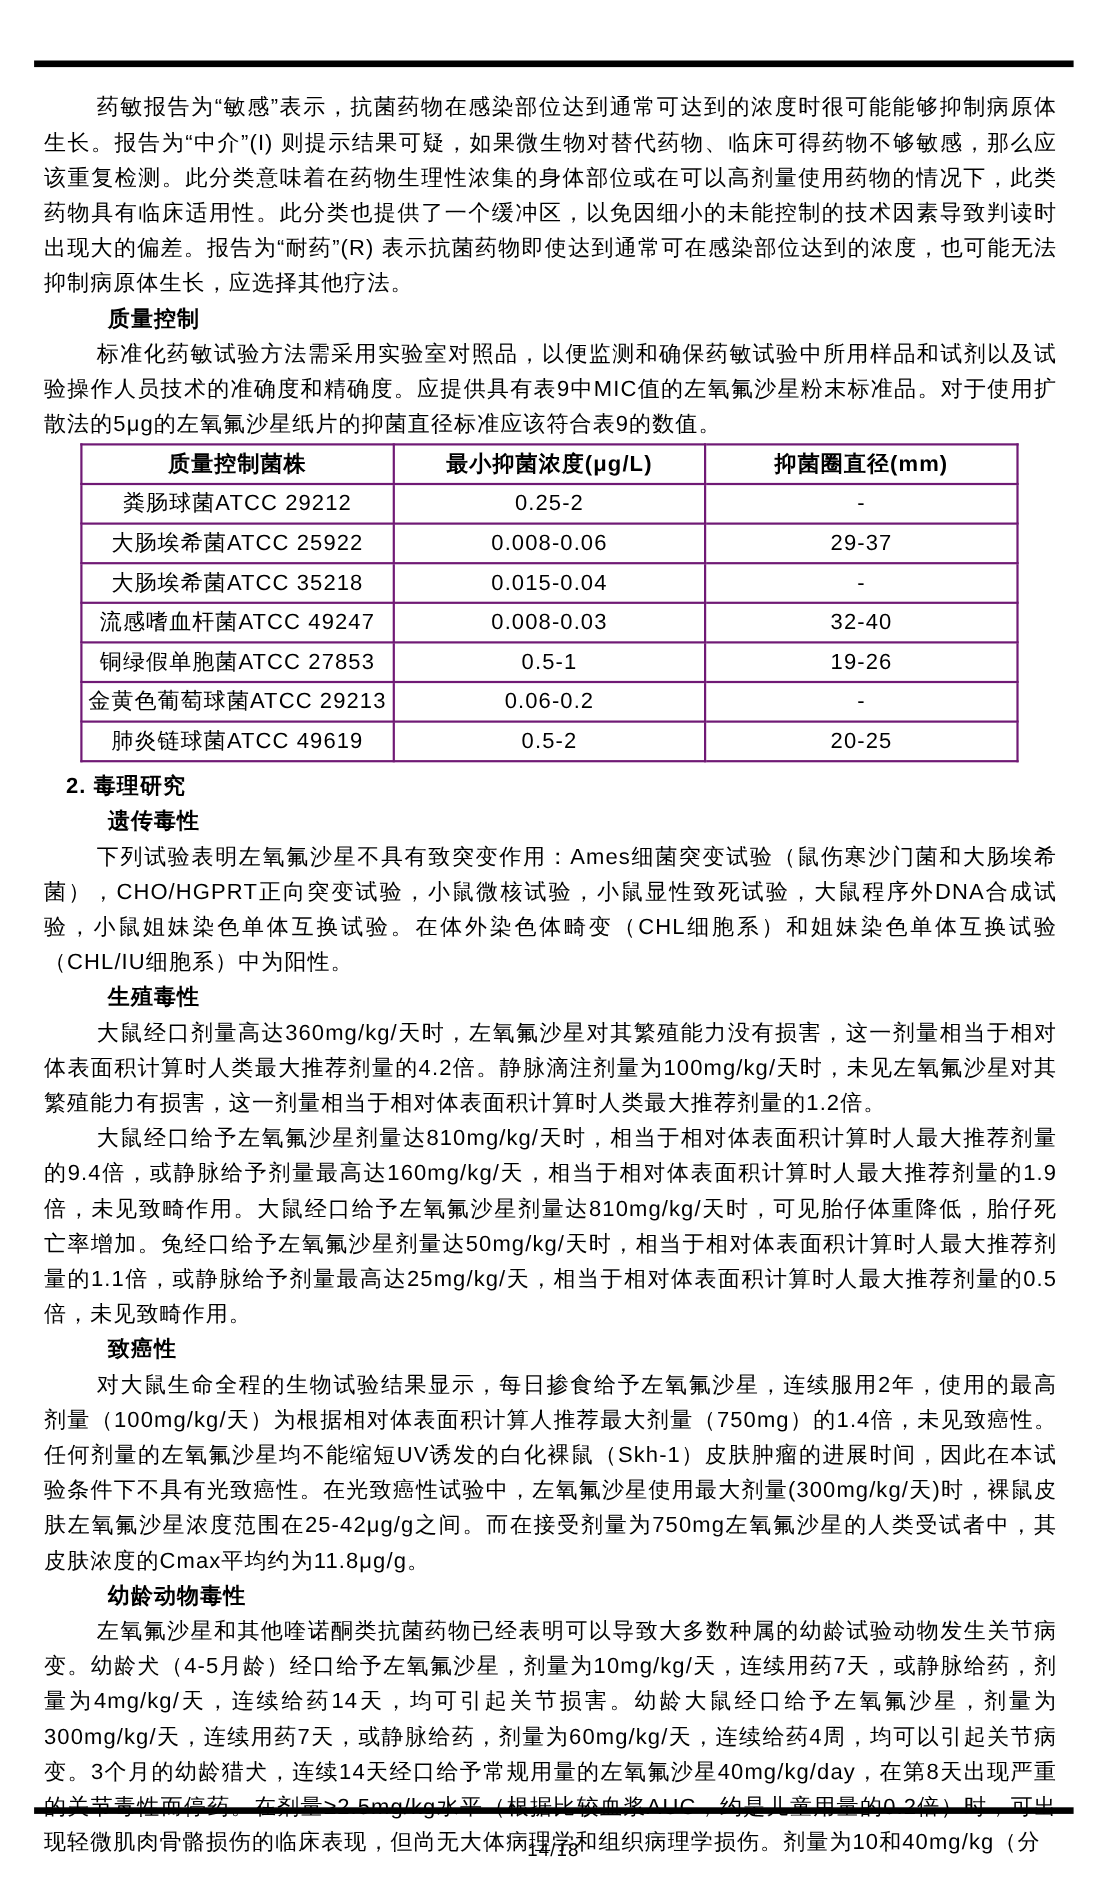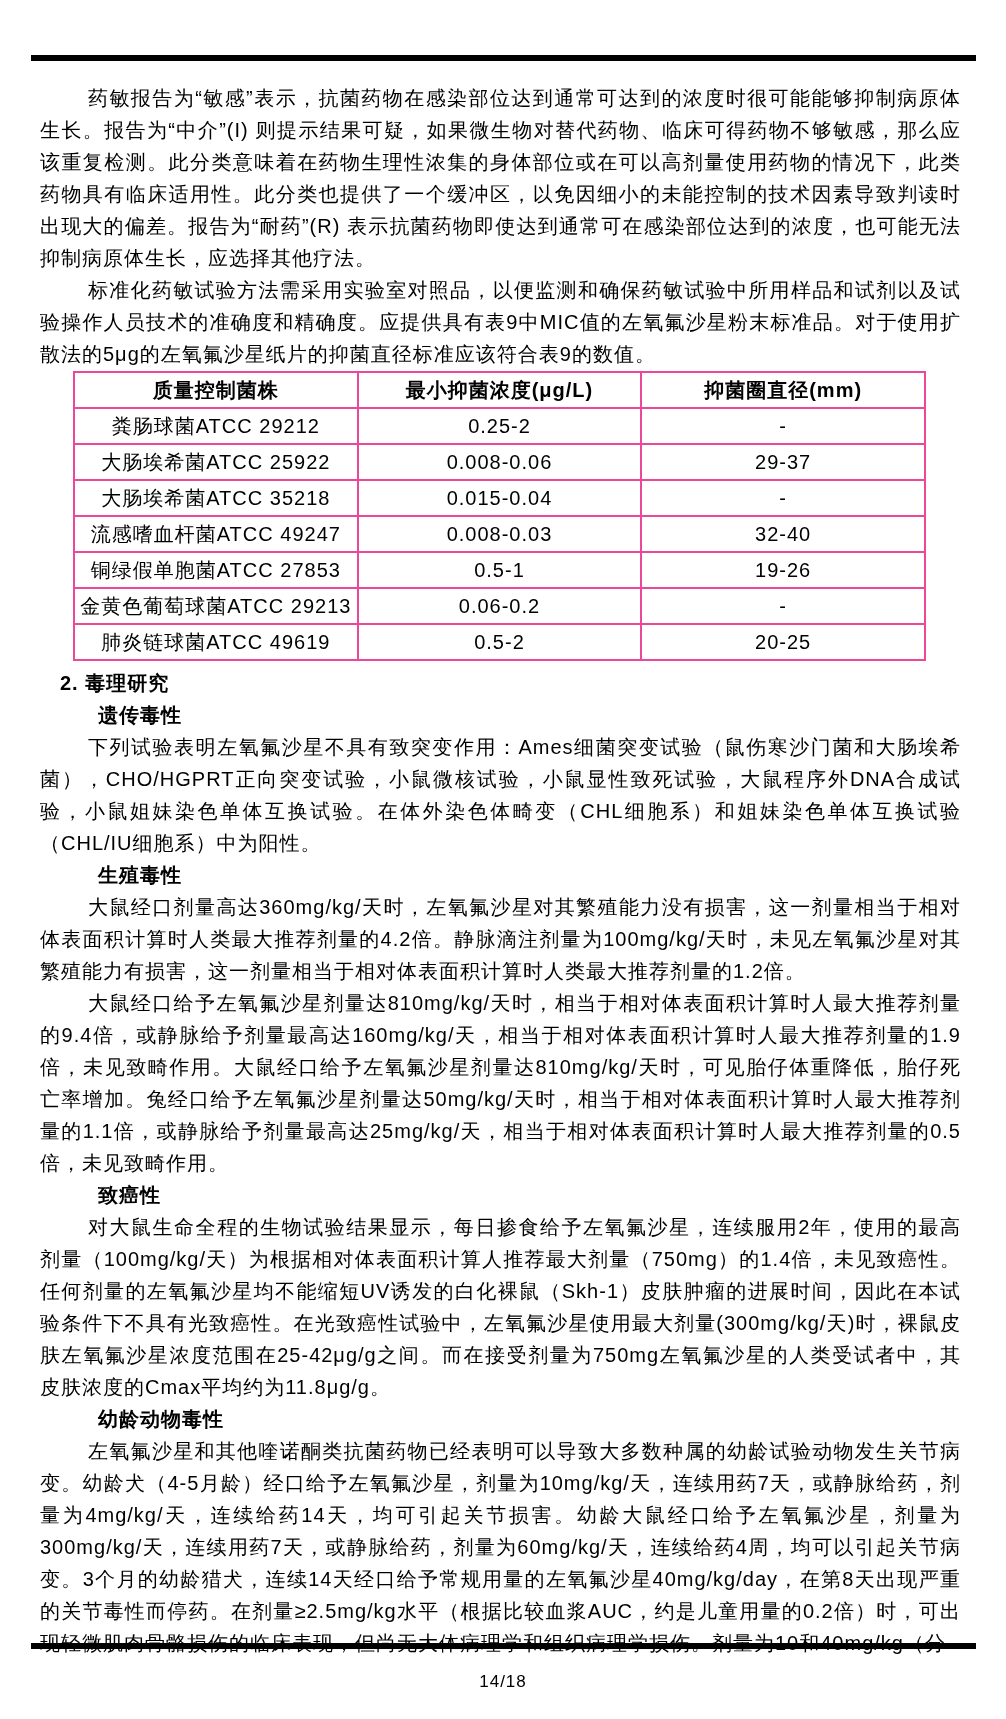--- a/index.html
+++ b/index.html
@@ -54,21 +54,21 @@
     font-weight: bold;
     text-align: center;
   }
   table.qc {
     border-collapse: collapse;
     table-layout: fixed;
     width: 853px;
     margin: 1px 0 2px 33px;
   }
   table.qc th, table.qc td {
-    border: 2px solid #ec4899;
+    border: 2px solid #701a75;
     height: 27px;
     padding: 1px 4px;
     text-align: center;
     vertical-align: middle;
     font-size: 20px;
     letter-spacing: 1px;
     overflow: hidden;
     white-space: nowrap;
   }
   table.qc th { font-weight: bold; }
@@ -87,20 +87,21 @@
 <body>
 
 <div class="page">
 
   <div class="rule rule-top"></div>
 
   <div class="content">
 
     <p class="para">药敏报告为“敏感”表示，抗菌药物在感染部位达到通常可达到的浓度时很可能能够抑制病原体生长。报告为“中介”(I) 则提示结果可疑，如果微生物对替代药物、临床可得药物不够敏感，那么应该重复检测。此分类意味着在药物生理性浓集的身体部位或在可以高剂量使用药物的情况下，此类药物具有临床适用性。此分类也提供了一个缓冲区，以免因细小的未能控制的技术因素导致判读时出现大的偏差。报告为“耐药”(R) 表示抗菌药物即使达到通常可在感染部位达到的浓度，也可能无法抑制病原体生长，应选择其他疗法。</p>
 
+    <div class="sub-heading">质量控制</div>
     <p class="para">标准化药敏试验方法需采用实验室对照品，以便监测和确保药敏试验中所用样品和试剂以及试验操作人员技术的准确度和精确度。应提供具有表9中MIC值的左氧氟沙星粉末标准品。对于使用扩散法的5μg的左氧氟沙星纸片的抑菌直径标准应该符合表9的数值。</p>
 
 
     <table class="qc">
       <thead>
         <tr>
           <th>质量控制菌株</th>
           <th>最小抑菌浓度(μg/L)</th>
           <th>抑菌圈直径(mm)</th>
         </tr>

